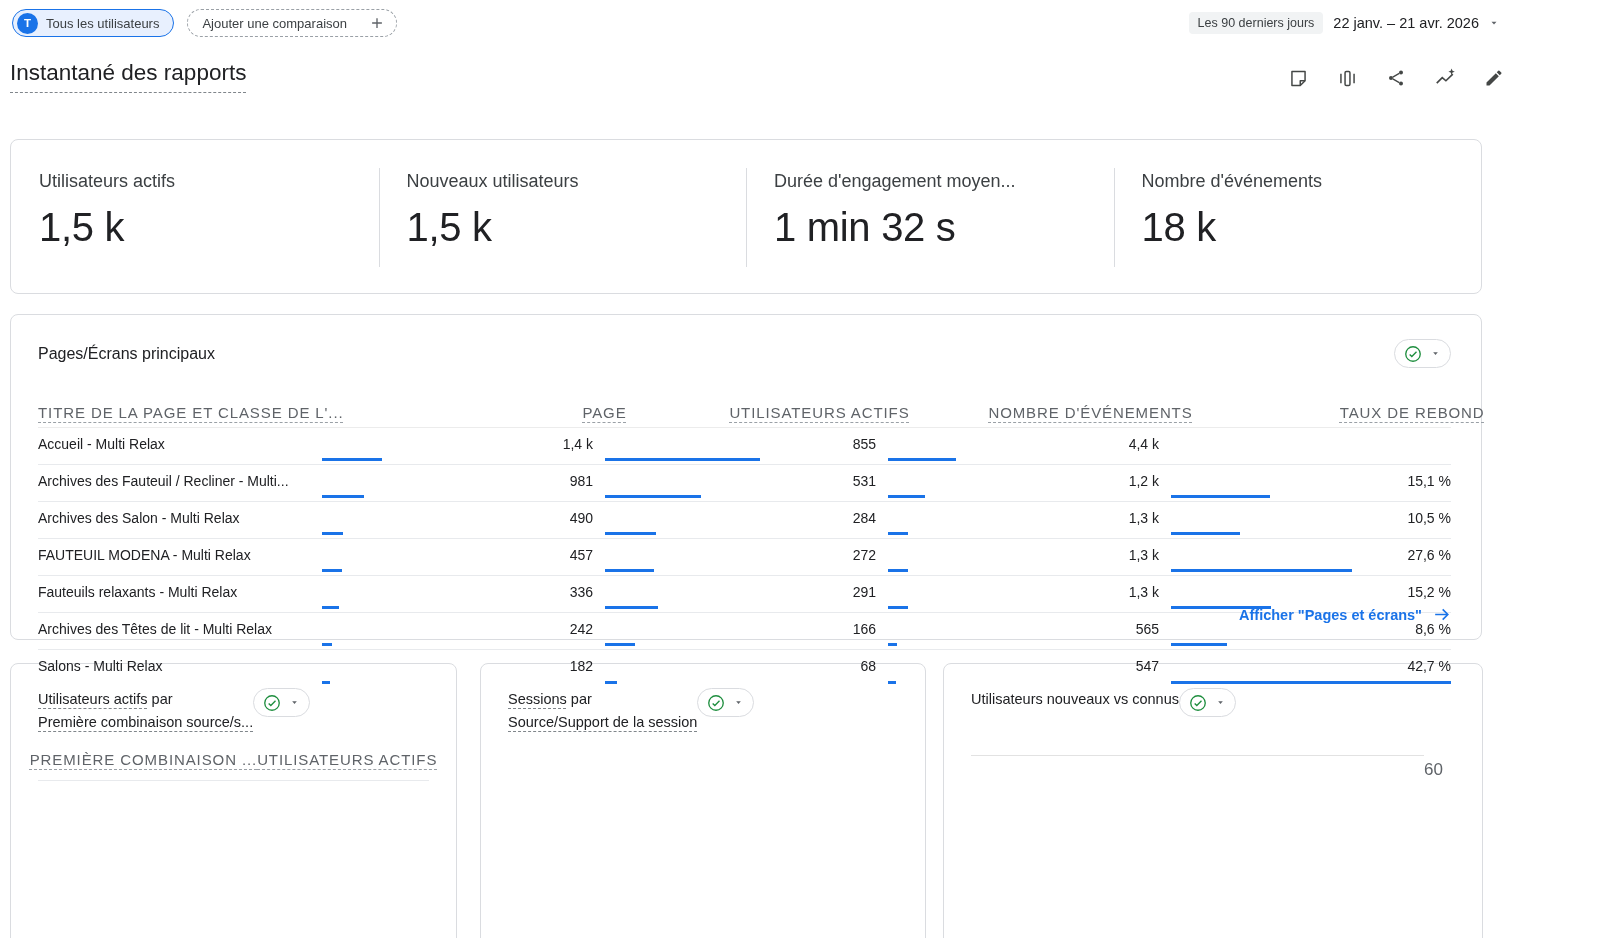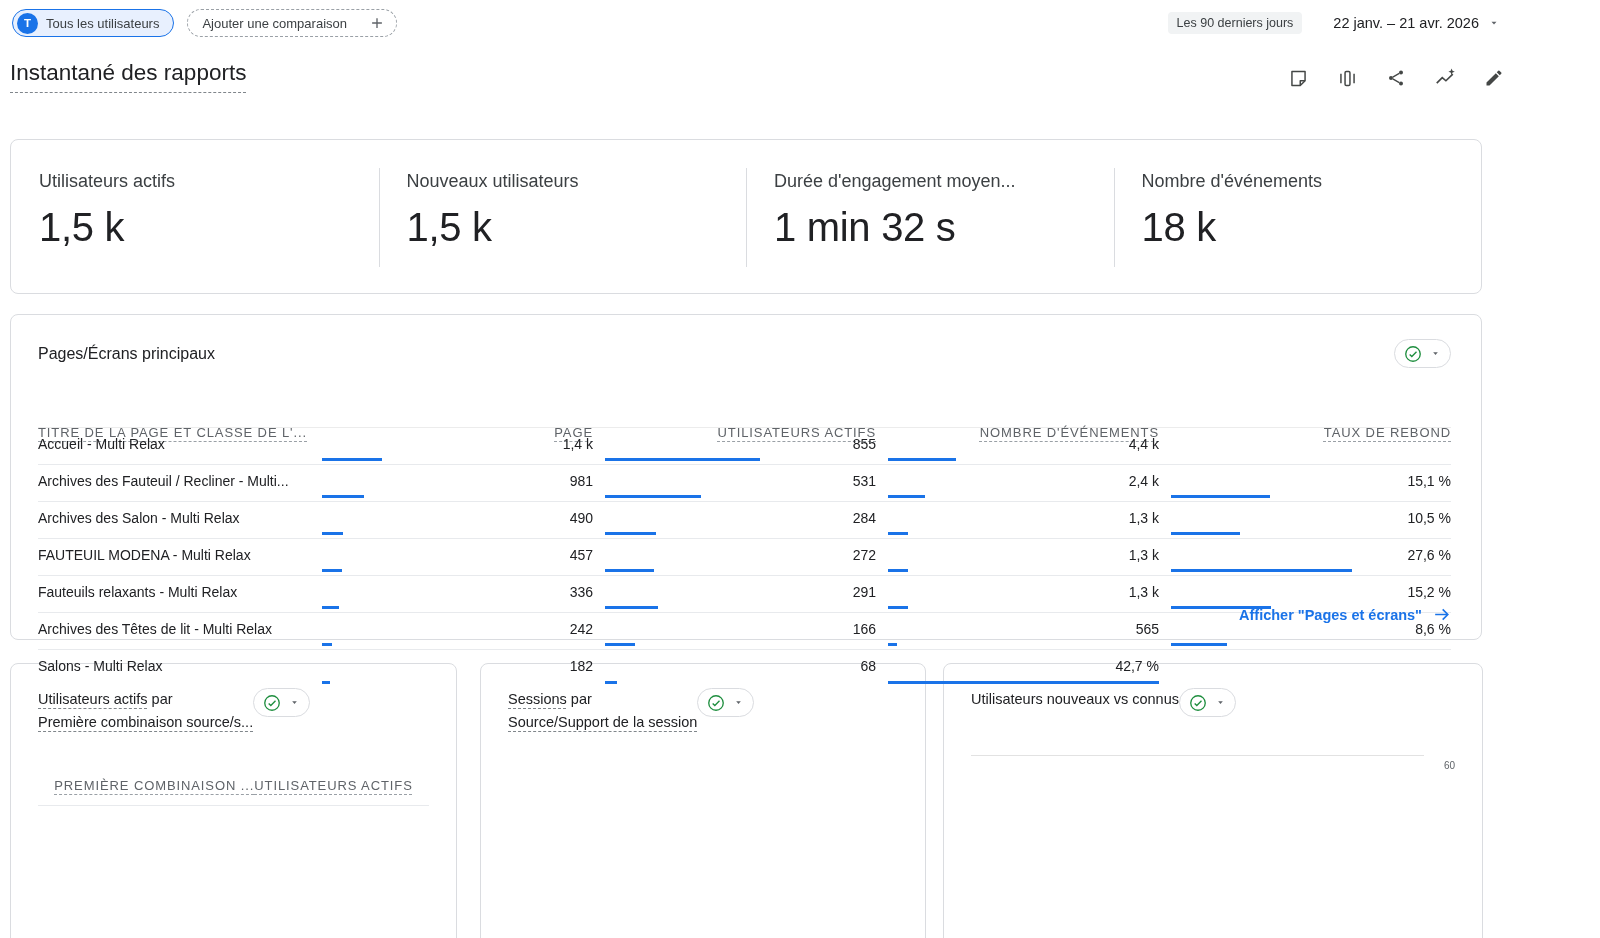--- a/index.html
+++ b/index.html
@@ -6,21 +6,21 @@
   html,body{overflow:hidden;}
   body{width:1600px;height:938px;background:#fff;font-family:"Liberation Sans",sans-serif;color:#202124;}
   svg{display:block;}
 
   
   .topbar{display:flex;align-items:center;padding:6px 100px 0 12px;height:40px;}
   .pill{display:inline-flex;align-items:center;height:28px;border-radius:15px;font-size:13px;color:#3c4043;cursor:pointer;white-space:nowrap;}
   .pill-audience{background:#e8f0fe;border:1px solid #1a73e8;padding:0 14px 0 4px;gap:8px;}
   .avatar{width:21px;height:21px;border-radius:50%;background:#1a73e8;color:#fff;display:flex;align-items:center;justify-content:center;font-size:11.5px;font-weight:700;}
   .pill-dashed{border:1px dashed #9aa0a6;margin-left:13px;padding:0 10px 0 14px;gap:21px;}
-  .topbar-right{margin-left:auto;display:flex;align-items:center;gap:31px;}
+  .topbar-right{margin-left:auto;display:flex;align-items:center;gap:10px;}
   .preset-chip{background:#f1f3f4;border-radius:4px;padding:4px 9px;font-size:12.5px;color:#3c4043;white-space:nowrap;}
   .date-btn{display:flex;align-items:center;gap:9px;font-size:14.5px;color:#202124;cursor:pointer;white-space:nowrap;}
 
   
   .title-row{display:flex;align-items:flex-start;justify-content:space-between;margin:20px 0 0 10px;padding-right:94px;}
   .page-title{font-size:22.5px;font-weight:400;color:#202124;}
   .dash-u{border-bottom:1px dashed #80868b;padding-bottom:6px;display:inline-block;}
   .title-actions{display:flex;align-items:center;gap:25px;margin-top:6px;}
   .icon-btn{width:24px;height:24px;display:flex;align-items:center;justify-content:center;cursor:pointer;}
 
@@ -35,21 +35,21 @@
   .sc-value{font-size:40px;color:#202124;margin-top:13px;letter-spacing:-0.3px;}
 
   
   .pages-card{margin:20px 118px 0 10px;height:326px;position:relative;}
   .card-head{display:flex;justify-content:space-between;align-items:center;padding:24px 30px 0 27px;}
   .card-title{font-size:16px;color:#202124;}
   .status-pill{display:flex;align-items:center;gap:7px;border:1px solid #dadce0;border-radius:15px;height:29px;padding:0 9px 0 8px;cursor:pointer;background:#fff;flex:0 0 auto;}
   .ptable{margin:30px 30px 0 27px;}
   .thead,.trow{display:grid;grid-template-columns:1fr 283px 283px 283px 292px;}
   .thead{height:30px;align-items:center;border-bottom:1px solid #ececec;}
-  .th{font-size:13px;letter-spacing:0.9px;color:#5f6368;text-align:right;white-space:nowrap;margin-top:27px;}
+  .th{font-size:15px;letter-spacing:0.9px;color:#5f6368;text-align:right;white-space:nowrap;}
   .th.left{text-align:left;}
   .dash-u-h{text-decoration-line:underline;text-decoration-style:dashed;text-decoration-color:#9aa0a6;text-decoration-thickness:1px;text-underline-offset:4px;}
   .trow{height:37px;border-bottom:1px solid #e8eaed;}
   .trow:last-child{border-bottom:none;}
   .tcell{display:flex;align-items:center;font-size:14px;color:#202124;padding-bottom:5px;overflow:hidden;white-space:nowrap;}
   .tcell.metric{justify-content:flex-end;position:relative;}
   .bar{position:absolute;left:12px;bottom:3px;height:3px;background:#1a73e8;}
   .card-footer{position:absolute;right:30px;bottom:15px;}
   .footer-link{display:flex;align-items:center;gap:10px;color:#1a73e8;font-size:14.5px;font-weight:700;cursor:pointer;text-decoration:none;}
 
@@ -58,21 +58,21 @@
   .mini-card{height:300px;padding:24px 27px 0 27px;}
   .c1{width:447px;}
   .c2{width:446px;margin-left:23px;}
   .c3{width:540px;margin-left:17px;}
   .mini-head{display:flex;justify-content:flex-start;align-items:flex-start;}
   .mini-title{font-size:14.5px;line-height:23px;color:#202124;}
   .dash-u-sm{text-decoration-line:underline;text-decoration-style:dashed;text-decoration-color:#80868b;text-decoration-thickness:1px;text-underline-offset:4px;}
   .mini-cols{display:flex;justify-content:center;align-items:baseline;margin-top:17px;padding-bottom:12px;border-bottom:1px solid #e8eaed;}
   .mini-chart{position:relative;margin-top:38px;height:50px;}
   .gridline{position:absolute;left:0;right:31px;top:0;border-top:1px solid #e2e2e2;}
-  .axis-label{position:absolute;right:0;top:5px;font-size:10px;color:#5f6368;}
+  .axis-label{position:absolute;right:12px;top:5px;font-size:17px;color:#5f6368;}
 </style>
 </head>
 <body>
 
 <div class="app">
 
   <header class="topbar">
     <div class="pill pill-audience">
       <span class="avatar">
           <span>T</span>
@@ -202,21 +202,21 @@
             <div class="tcell left">Archives des Fauteuil / Recliner - Multi...</div>
             <div class="tcell metric">
               <span>981</span>
               <div class="bar" style="width: 42px; background: rgb(26, 115, 232);"></div>
             </div>
             <div class="tcell metric">
               <span>531</span>
               <div class="bar" style="width: 96px; background: rgb(26, 115, 232);"></div>
             </div>
             <div class="tcell metric">
-              <span>2,4 k</span>
+              <span>1,2 k</span>
               <div class="bar" style="width: 37px; background: rgb(26, 115, 232);"></div>
             </div>
             <div class="tcell metric">
               <span>15,1 %</span>
               <div class="bar" style="width: 99px; background: rgb(26, 115, 232);"></div>
             </div>
           </div>
           <div class="trow">
             <div class="tcell left">Archives des Salon - Multi Relax</div>
             <div class="tcell metric">
@@ -295,20 +295,24 @@
           </div>
           <div class="trow">
             <div class="tcell left">Salons - Multi Relax</div>
             <div class="tcell metric">
               <span>182</span>
               <div class="bar" style="width: 8px; background: rgb(26, 115, 232);"></div>
             </div>
             <div class="tcell metric">
               <span>68</span>
               <div class="bar" style="width: 12px; background: rgb(26, 115, 232);"></div>
+            </div>
+            <div class="tcell metric">
+              <span>547</span>
+              <div class="bar" style="width: 8px; background: rgb(26, 115, 232);"></div>
             </div>
             <div class="tcell metric">
               <span>42,7 %</span>
               <div class="bar" style="width: 280px; background: rgb(26, 115, 232);"></div>
             </div>
           </div>
         </div>
     </div>
 
     <div class="card-footer">

